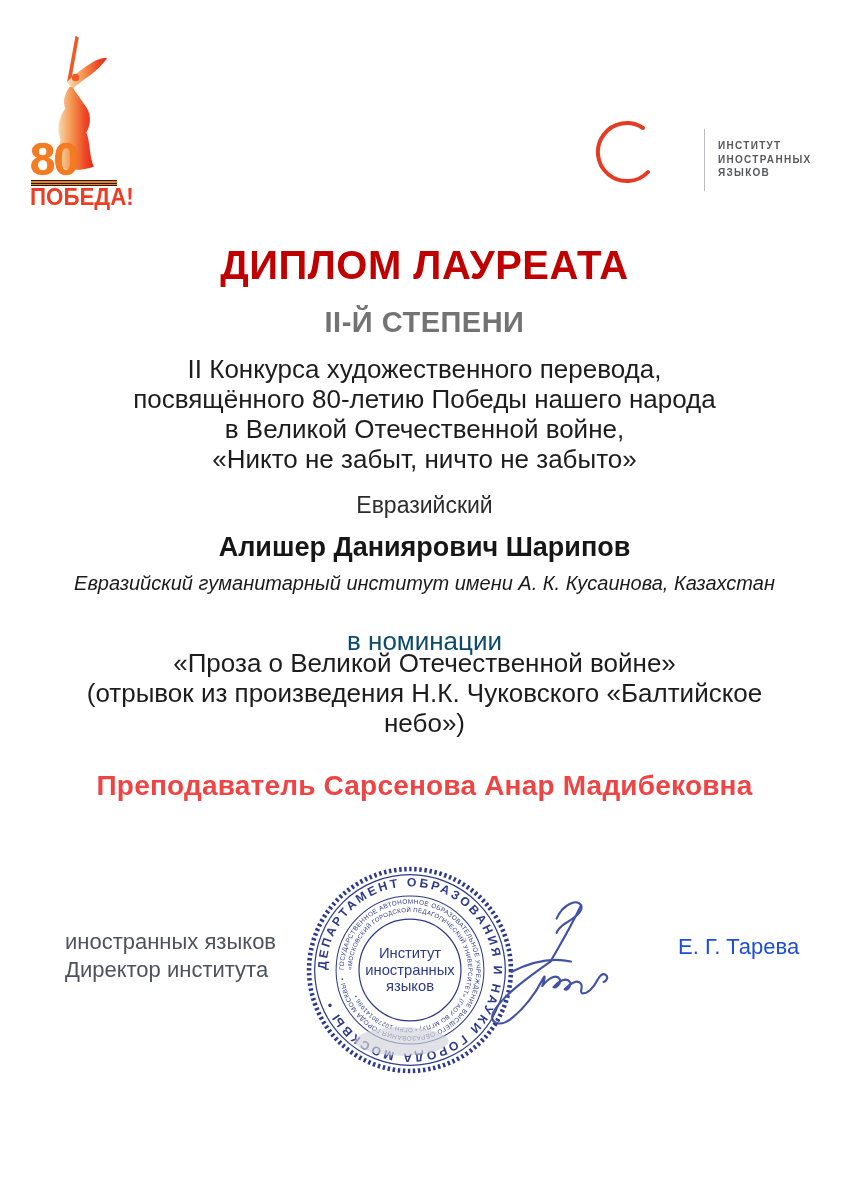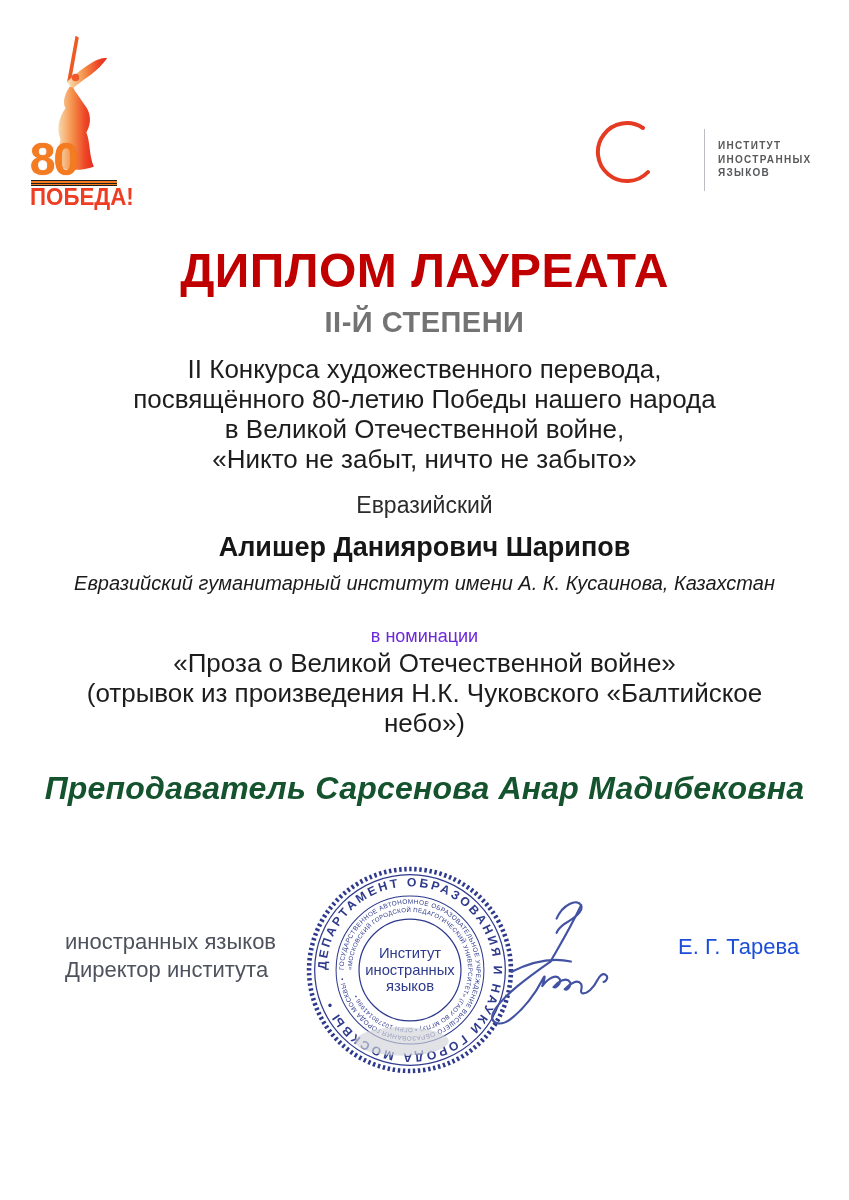--- a/index.html
+++ b/index.html
@@ -39,34 +39,34 @@
   }
   .mgpu-text .red-letter { color:#e63b23; }
   .mgpu-abbr { color:#a9abae; }
   .mgpu-divider { position:absolute; left:109px; top:11px; width:1px; height:62px; background:#b9bcc0; }
   .inst-text {
     position:absolute; left:123px; top:21px; font-size:10px; font-weight:bold;
     letter-spacing:1.3px; line-height:13.5px; color:#58595b; white-space:nowrap;
   }
 
   
-  .title-main { top:243px; font-size:48px; font-weight:bold; color:#c00000; letter-spacing:.5px; }
+  .title-main { top:243px; font-size:40px; font-weight:bold; color:#c00000; letter-spacing:.5px; }
   .title-degree { top:306px; font-size:29px; font-weight:bold; color:#737373; letter-spacing:.5px; }
 
   
   .contest { top:354px; font-size:26px; line-height:30px; color:#1d1d1d; }
 
   .award-label { top:492px; font-size:23px; color:#2b2b2b; }
   .award-recipient { top:532px; font-size:27px; font-weight:bold; color:#161616; }
   .award-affiliation { top:572px; font-size:20px; font-style:italic; color:#1b1b1b; }
 
-  .nomination-label { top:626px; font-size:18px; color:#6d28d9; }
+  .nomination-label { top:626px; font-size:26px; color:#0c4a6e; }
   .nomination-lines { top:648px; font-size:26px; line-height:30px; color:#1d1d1d; }
 
-  .teacher { top:770px; font-size:32px; font-weight:bold; color:#14532d; letter-spacing:.2px;font-style:italic; }
+  .teacher { top:770px; font-size:28px; font-weight:bold; color:#ef4444; letter-spacing:.2px; }
 
   
   .director {
     left:65px; top:928px; font-size:22px; line-height:28px; color:#4d525c; text-align:left;
   }
   .signer { left:678px; top:934px; width:140px; font-size:22px; color:#1d4ed8; text-align:left; }
   .stamp { left:306px; top:864px; }
   .signature { left:458px; top:890px; }
 </style>
 </head>

